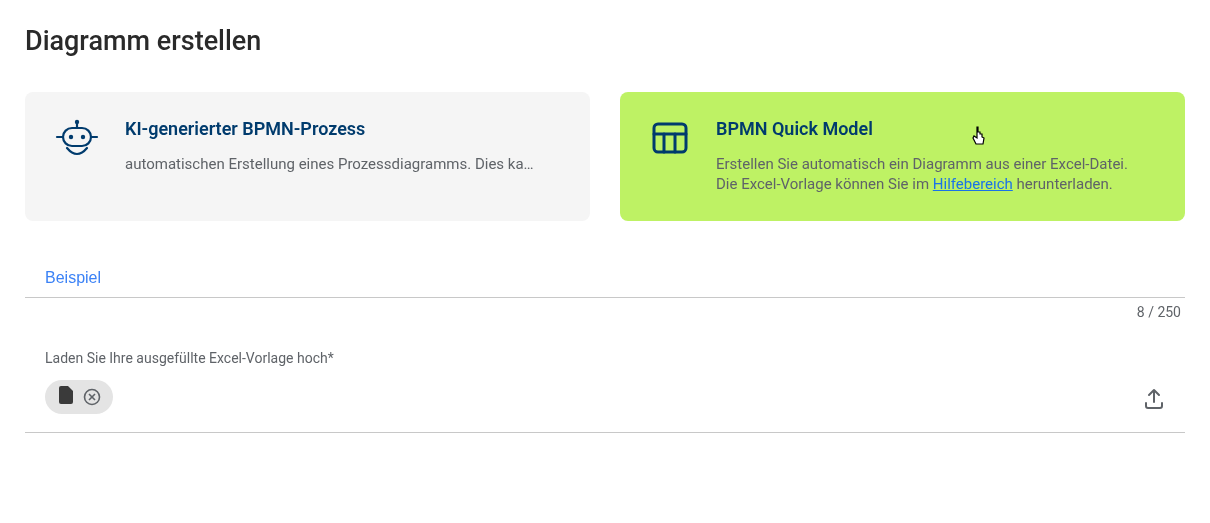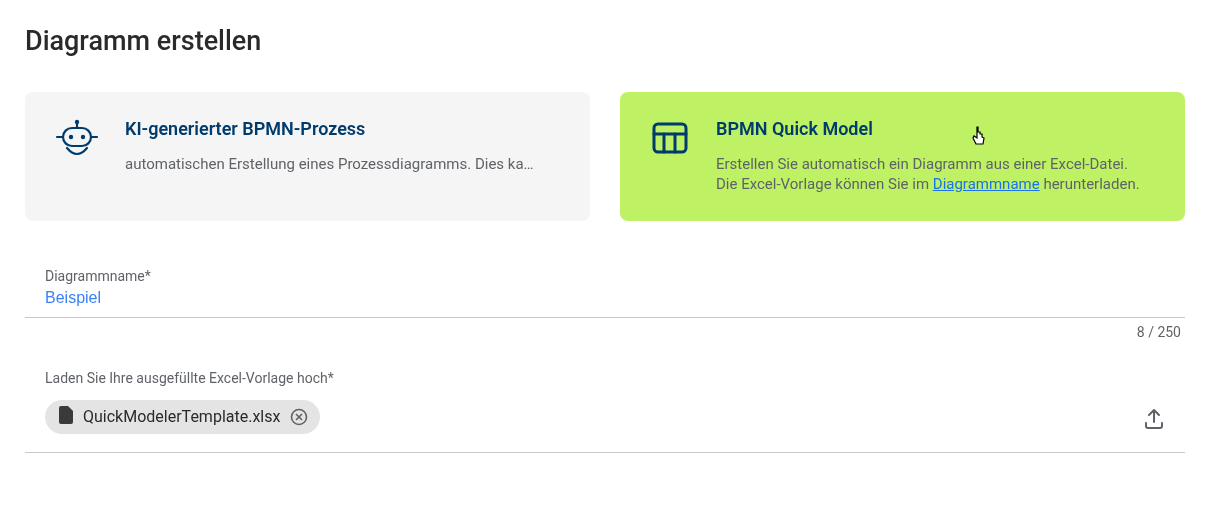--- a/index.html
+++ b/index.html
@@ -162,47 +162,45 @@
         <rect x="4" y="6" width="32" height="28" rx="4"></rect>
         <line x1="4" y1="16" x2="36" y2="16"></line>
         <line x1="14" y1="16" x2="14" y2="34"></line>
         <line x1="25" y1="16" x2="25" y2="34"></line>
       </svg>
     </div>
     <div class="textcol">
       <div class="card-title">BPMN Quick Model</div>
       <div class="card-desc">
         <div>Erstellen Sie automatisch ein Diagramm aus einer Excel-Datei.</div>
-        <div><span>Die Excel-Vorlage können Sie im </span><a href="#" class="helplink">Diagrammname</a><span> herunterladen.</span></div>
+        <div><span>Die Excel-Vorlage können Sie im </span><a href="#" class="helplink">Hilfebereich</a><span> herunterladen.</span></div>
       </div>
     </div>
     <div class="cursor">
       <svg width="18" height="22" viewBox="0 0 18 22" fill="white" stroke="black" stroke-width="1.2">
         <path d="M6 1 L6 12 L3 10 L2 12 L5 18 L12 18 L13 12 L11 11 L11 8 L9 8 L9 6 L7 6 L7 1 Z"></path>
       </svg>
     </div>
   </div>
 </div>
 
 <div class="field-block">
-  <div class="field-label">Diagrammname*</div>
   <input class="text-input" type="text" value="Beispiel" style="">
 </div>
 <div class="counter">8 / 250</div>
 
 <div class="upload-block">
   <div>
     <div class="field-label">Laden Sie Ihre ausgefüllte Excel-Vorlage hoch*</div>
     <div class="chip">
       <span>
         <svg width="14" height="18" viewBox="0 0 14 18" fill="#3a3a3a">
             <path d="M2 0 h7 l5 5 v11 a2 2 0 0 1 -2 2 h-10 a2 2 0 0 1 -2 -2 v-14 a2 2 0 0 1 2 -2 z"></path>
           </svg>
       </span>
-      <span>QuickModelerTemplate.xlsx</span>
       <span class="remove">
         <svg width="18" height="18" viewBox="0 0 18 18" fill="none" stroke="#5f6368" stroke-width="1.6">
             <circle cx="9" cy="9" r="7.5"></circle>
             <line x1="6" y1="6" x2="12" y2="12"></line>
             <line x1="12" y1="6" x2="6" y2="12"></line>
           </svg>
       </span>
     </div>
   </div>
   <div class="upload-icon">

